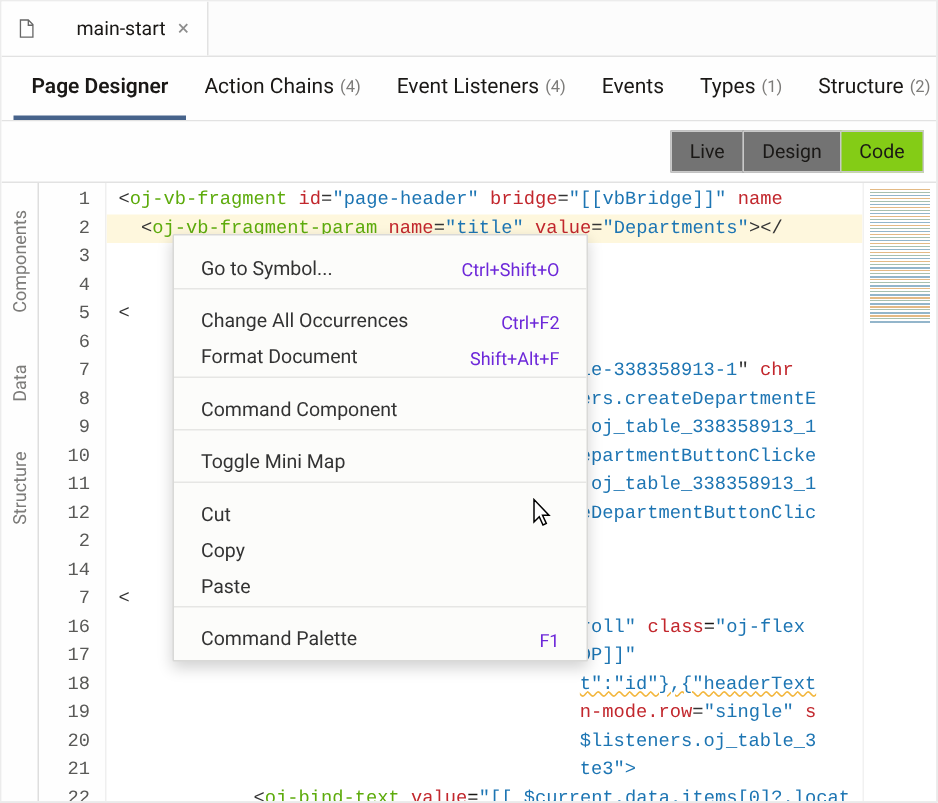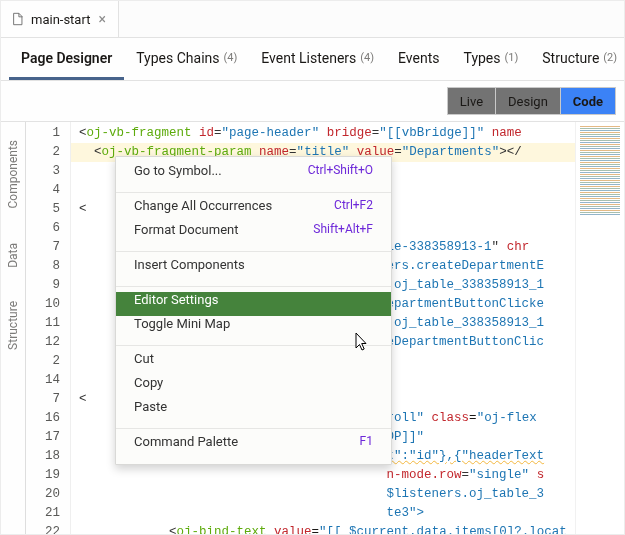--- a/index.html
+++ b/index.html
@@ -66,20 +66,21 @@
   .file-tab .doc-icon {
     width: 14px;
     height: 14px;
     fill: none;
     stroke: #666;
     stroke-width: 1;
   }
   .file-tab .label {
     font-size: 13px;
     white-space: nowrap;
+    margin-left: 20px;
   }
   .close-x {
     font-size: 14px;
     color: #8d8d8d;
     padding: 2px;
   }
   
   .mode-row {
     display: flex;
     align-items: stretch;
@@ -125,22 +126,22 @@
     display: inline-flex;
     align-items: center;
     font-size: 13px;
     background: #737373;
     border: 1px solid var(--border-strong);
     color: var(--text);
     cursor: pointer;
   }
   .seg-btn:not(:first-child) { margin-left: -1px; }
   .seg-btn.active {
-    background: #3b82f6;
-    font-weight: 700;
+    background: #84cc16;
+    font-weight: 400;
   }
   
   .body {
     display: flex;
     height: calc(100% - 36px - 42px - 40px);
   }
   .side-rail {
     width: 24px;
     background: var(--side);
     border-right: 1px solid var(--side-border);
@@ -226,21 +227,21 @@
     border: 1px solid #d9d9d7;
     box-shadow: 0 4px 10px rgba(0,0,0,.18);
     border-radius: 1px;
     padding: 6px 0;
     font-size: 13px;
     z-index: 10;
   }
   .menu-item {
     display: flex;
     justify-content: space-between;
-    align-items: flex-start;
+    align-items: flex-end;
     height: 24px;
     padding: 0 18px;
     color: var(--menu-text);
     cursor: pointer;
   }
   .menu-item .shortcut {
     color: #6d28d9;
     font-size: 12px;
   }
   .menu-item.hover {
@@ -273,21 +274,21 @@
       <span class="label">main-start</span>
       <span class="close-x">×</span>
     </div>
   </div>
 
   <div class="mode-row">
     <div class="mode-tab active">
       <span>Page Designer</span>
     </div>
     <div class="mode-tab">
-      <span>Types Chains</span>
+      <span>Action Chains</span>
       <span class="count">(4)</span>
     </div>
     <div class="mode-tab">
       <span>Event Listeners</span>
       <span class="count">(4)</span>
     </div>
     <div class="mode-tab">
       <span>Events</span>
     </div>
     <div class="mode-tab">
@@ -387,26 +388,23 @@
     <div class="menu-item">
       <span>Change All Occurrences</span>
       <span class="shortcut">Ctrl+F2</span>
     </div>
     <div class="menu-item">
       <span>Format Document</span>
       <span class="shortcut">Shift+Alt+F</span>
     </div>
     <div class="menu-sep"></div>
     <div class="menu-item">
-      <span>Insert Components</span>
+      <span>Command Component</span>
     </div>
     <div class="menu-sep"></div>
-    <div class="menu-item hover">
-      <span>Editor Settings</span>
-    </div>
     <div class="menu-item">
       <span>Toggle Mini Map</span>
     </div>
     <div class="menu-sep"></div>
     <div class="menu-item">
       <span>Cut</span>
     </div>
     <div class="menu-item">
       <span>Copy</span>
     </div>

